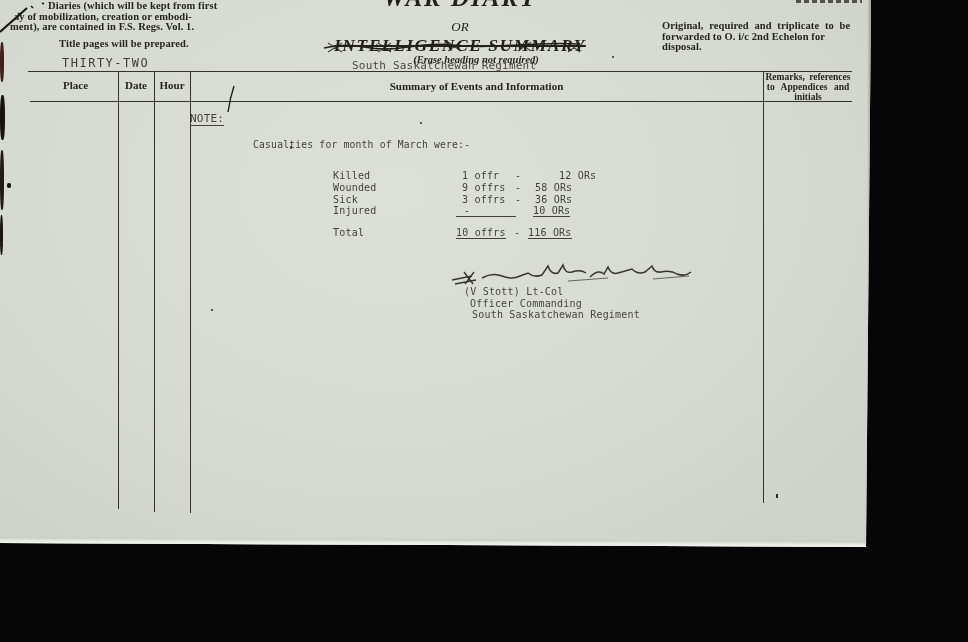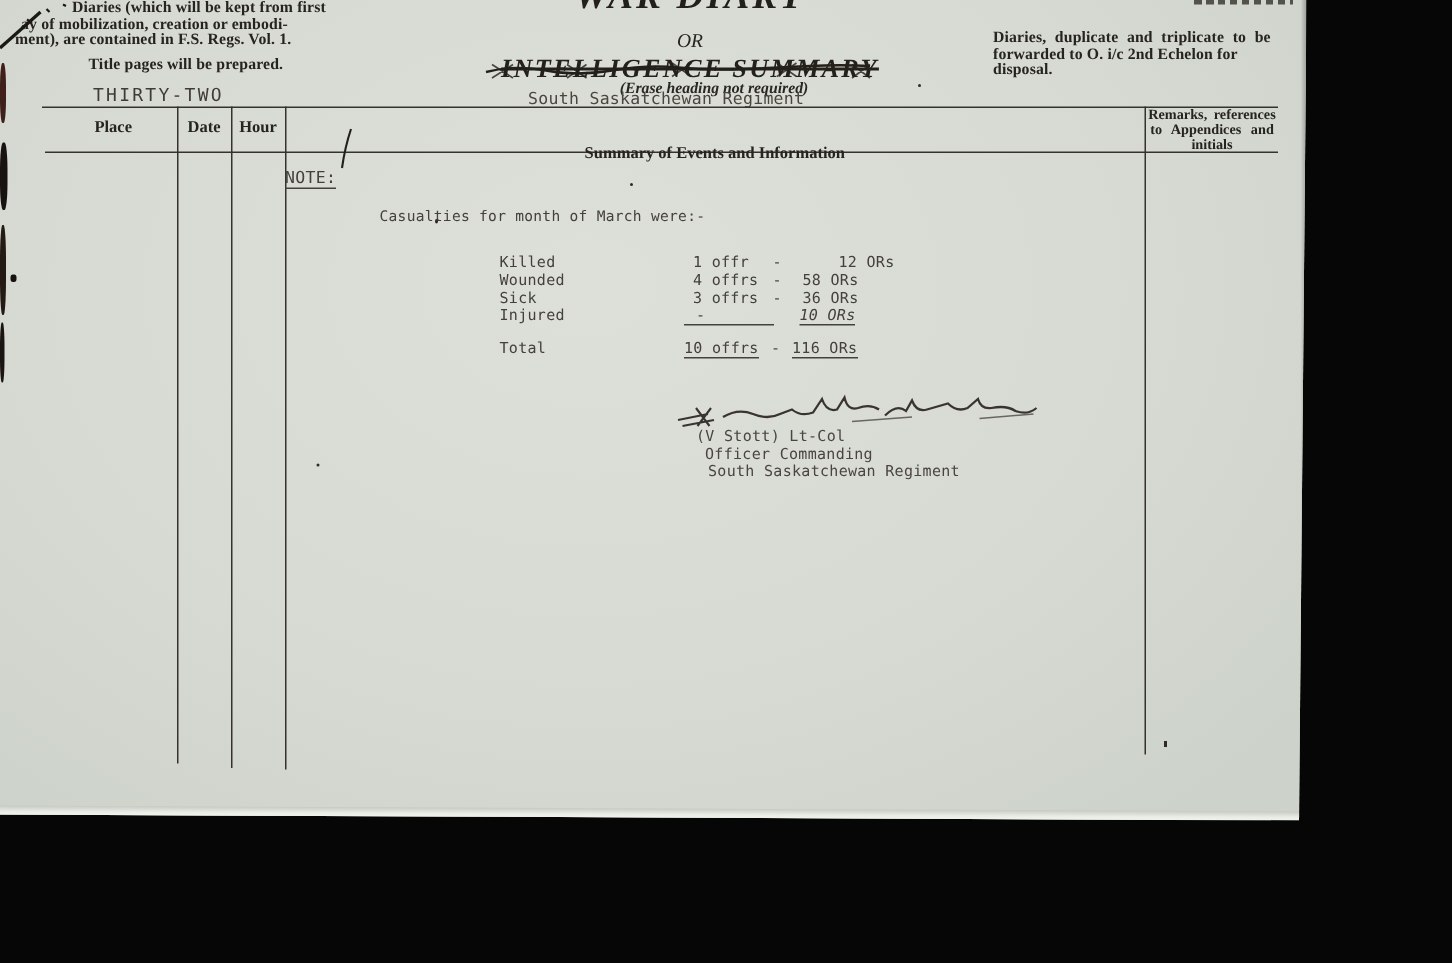--- a/index.html
+++ b/index.html
@@ -67,64 +67,64 @@
     <div class="abs erase" style="left:356px;top:54px;width:240px;font-style:italic;">(Erase heading not required)</div>
     <div class="abs typed t11" style="left:352px;top:60px;color:#4a453d;">South Saskatchewan Regiment</div>
 
     <div class="abs printed serif10" style="left:48px;top:1px;width:190px;">Diaries (which will be kept from first</div>
     <div class="abs printed serif10" style="left:14px;top:11.5px;width:210px;">ay of mobilization, creation or embodi-</div>
     <div class="abs printed serif10" style="left:10px;top:22px;width:215px;">ment), are contained in F.S. Regs. Vol. 1.</div>
     <div class="abs printed serif10" style="left:59px;top:39px;width:170px;font-weight:bold;">Title pages will be prepared.</div>
 
     <div class="abs typed" style="left:62px;top:56px;font-size:12px;letter-spacing:1.5px;color:#403c35;">THIRTY-TWO</div>
 
-    <div class="abs printed serif10" style="left:662px;top:21px;width:198px;word-spacing:3px;">Diaries,  duplicate  and  triplicate  to  be</div>
+    <div class="abs printed serif10" style="left:662px;top:21px;width:198px;word-spacing:3px;">Original,  required  and  triplicate  to  be</div>
     <div class="abs printed serif10" style="left:662px;top:31.5px;width:198px;">forwarded to O. i/c 2nd Echelon for disposal.</div>
     <div id="form-number-fragment"></div>
 
     <div class="hline" style="left:28px;top:71px;width:824px;"></div>
     <div class="hline" style="left:30px;top:101px;width:822px;"></div>
     <div class="vline" style="left:118px;top:71px;height:438px;"></div>
     <div class="vline" style="left:154px;top:71px;height:441px;"></div>
     <div class="vline" style="left:190px;top:71px;height:442px;"></div>
     <div class="vline" style="left:763px;top:71px;height:432px;"></div>
 
     <div class="abs printed colhead" style="left:33px;top:79px;width:85px;">Place</div>
     <div class="abs printed colhead" style="left:118px;top:79px;width:36px;">Date</div>
     <div class="abs printed colhead" style="left:154px;top:79px;width:36px;">Hour</div>
-    <div class="abs printed colhead" style="left:190px;top:80px;width:573px;margin-top:16px;">Summary of Events and Information</div>
+    <div class="abs printed colhead" style="left:190px;top:80px;width:573px;">Summary of Events and Information</div>
     <div class="abs printed remarks-head" style="left:763px;top:72px;width:90px;word-spacing:2px;">Remarks, references</div>
     <div class="abs printed remarks-head" style="left:763px;top:82px;width:90px;word-spacing:4px;">to Appendices and</div>
     <div class="abs printed remarks-head" style="left:763px;top:92px;width:90px;">initials</div>
 
     <div class="abs typed t11" style="left:190px;top:113px;">
       <span class="u">NOTE:</span>
     </div>
     <div class="abs typed" style="left:253px;top:139px;font-size:9.7px;">Casualties for month of March were:-</div>
 
     <div class="abs typed t10" style="left:333px;top:170px;">Killed</div>
     <div class="abs typed t10" style="left:333px;top:182px;">Wounded</div>
     <div class="abs typed t10" style="left:333px;top:193.5px;">Sick</div>
     <div class="abs typed t10" style="left:333px;top:205px;">Injured</div>
     <div class="abs typed t10" style="left:333px;top:227px;">Total</div>
 
     <div class="abs typed t10" style="left:462px;top:170px;">1 offr</div>
     <div class="abs typed t10" style="left:515px;top:170px;">-</div>
     <div class="abs typed t10" style="left:535px;top:170px;margin-left:24px;">12 ORs</div>
 
-    <div class="abs typed t10" style="left:462px;top:182px;">4 offrs</div>
+    <div class="abs typed t10" style="left:462px;top:182px;">9 offrs</div>
     <div class="abs typed t10" style="left:515px;top:182px;">-</div>
     <div class="abs typed t10" style="left:535px;top:182px;">58 ORs</div>
 
     <div class="abs typed t10" style="left:462px;top:193.5px;">3 offrs</div>
     <div class="abs typed t10" style="left:515px;top:193.5px;">-</div>
     <div class="abs typed t10" style="left:535px;top:193.5px;">36 ORs</div>
 
     <div class="abs typed t10 u" style="left:456px;top:205px;width:60px;text-align:left;text-indent:8px;">-</div>
-    <div class="abs typed t10 u" style="left:533px;top:205px;font-style:italic;">10 ORs</div>
+    <div class="abs typed t10 u" style="left:533px;top:205px;">10 ORs</div>
 
     <div class="abs typed t10 u" style="left:456px;top:227px;">10 offrs</div>
     <div class="abs typed t10" style="left:514px;top:227px;">-</div>
     <div class="abs typed t10 u" style="left:528px;top:227px;">116 ORs</div>
 
     <svg class="abs" style="left:448px;top:262px;" width="280" height="28">
       <path d="M4,18 l20,-4 m-17,8 l21,-4 m-12,-8 l9,12 m1,-12 l-9,12" stroke="#39352e" stroke-width="1.4" fill="none"></path>
       <path d="M34,16 q10,-6 20,-2 t18,0 l8,-3 q6,5 14,2 l6,-9 q3,9 10,7 l5,-8 q2,9 9,7 q8,-3 14,1" stroke="#39352e" stroke-width="1.5" fill="none"></path>
       <path d="M142,15 q8,-8 14,-3 l4,-7 q3,8 10,6 t14,-4 q6,6 13,3 l7,-6 q2,7 9,6 q10,-2 16,2 q8,3 14,-2" stroke="#39352e" stroke-width="1.5" fill="none"></path>
       <path d="M120,19 l40,-3 M205,17 l36,-3" stroke="#39352e" stroke-width="1.1" fill="none" opacity=".7"></path>

